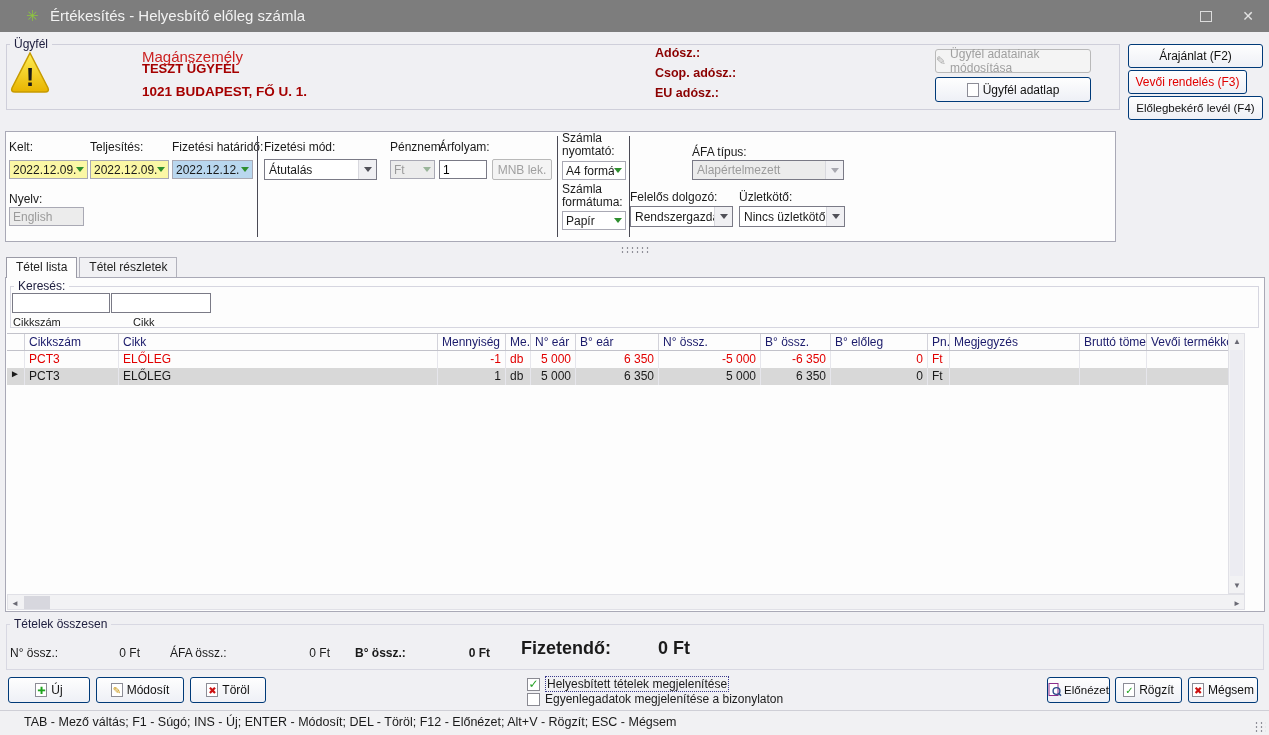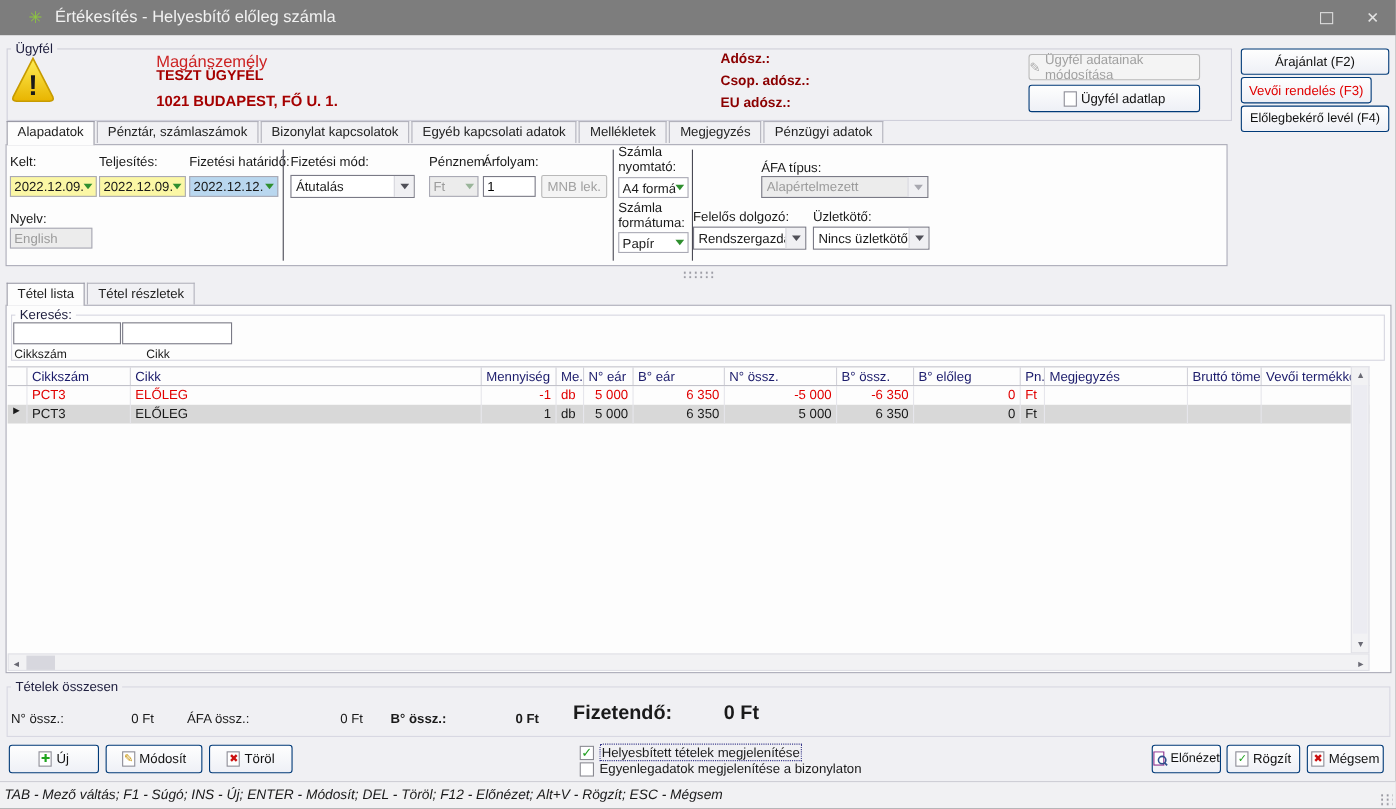--- a/index.html
+++ b/index.html
@@ -98,23 +98,20 @@
   </div>
   <div class="abs btn" style="left:935px;top:77px;width:156px;height:25px;">
     <span class="pageico"></span>
     <span>Ügyfél adatlap</span>
   </div>
 
   <div class="abs btn" style="left:1128px;top:44px;width:135px;height:24px;">Árajánlat (F2)</div>
   <div class="abs btn" style="left:1128px;top:70px;width:119px;height:24px;color:#e00000;">Vevői rendelés (F3)</div>
   <div class="abs btn" style="left:1128px;top:96px;width:135px;height:24px;font-size:11.5px;">Előlegbekérő levél (F4)</div>
 
-  <div class="abs" style="left:6px;top:110px;height:22px;white-space:nowrap;">
-    <span class="tab active">Alapadatok</span><span class="tab">Pénztár, számlaszámok</span><span class="tab">Bizonylat kapcsolatok</span><span class="tab">Egyéb kapcsolati adatok</span><span class="tab">Mellékletek</span><span class="tab">Megjegyzés</span><span class="tab">Pénzügyi adatok</span>
-  </div>
 
   <div class="abs panel" style="left:5px;top:131px;width:1111px;height:111px;">
     <div class="abs lbl" style="left:3px;top:8px;">Kelt:</div>
     <div class="abs fcombo" style="left:3px;top:28px;width:79px;height:19px;background:#fbf7a5;">
       <span>2022.12.09.</span>
         <span class="garr"></span>
     </div>
     <div class="abs lbl" style="left:84px;top:8px;">Teljesítés:</div>
     <div class="abs fcombo" style="left:84px;top:28px;width:79px;height:19px;background:#fbf7a5;">
       <span>2022.12.09.</span>
@@ -333,17 +330,17 @@
     <span>Rögzít</span>
   </div>
   <div class="abs btn" style="left:1188px;top:677px;width:70px;height:26px;">
     <span class="pageico">
         <span style="color:#cc1111;font-weight:bold;">✖</span>
       </span>
     <span>Mégsem</span>
   </div>
 
   <div class="abs" style="left:0;top:710px;width:1269px;height:25px;background:#f1f1f3;border-top:1px solid #cfcfd6;">
-    <span class="abs lbl" style="left:4px;top:4px;font-size:12.5px;font-style:italic;">TAB - Mező váltás; F1 - Súgó; INS - Új; ENTER - Módosít; DEL - Töröl; F12 - Előnézet; Alt+V - Rögzít; ESC - Mégsem</span>
+    <span class="abs lbl" style="left:24px;top:4px;font-size:12.5px;">TAB - Mező váltás; F1 - Súgó; INS - Új; ENTER - Módosít; DEL - Töröl; F12 - Előnézet; Alt+V - Rögzít; ESC - Mégsem</span>
     <span class="abs dots" style="right:3px;bottom:3px;width:12px;height:12px;"></span>
   </div>
 
 </div>
 
 </body></html>

